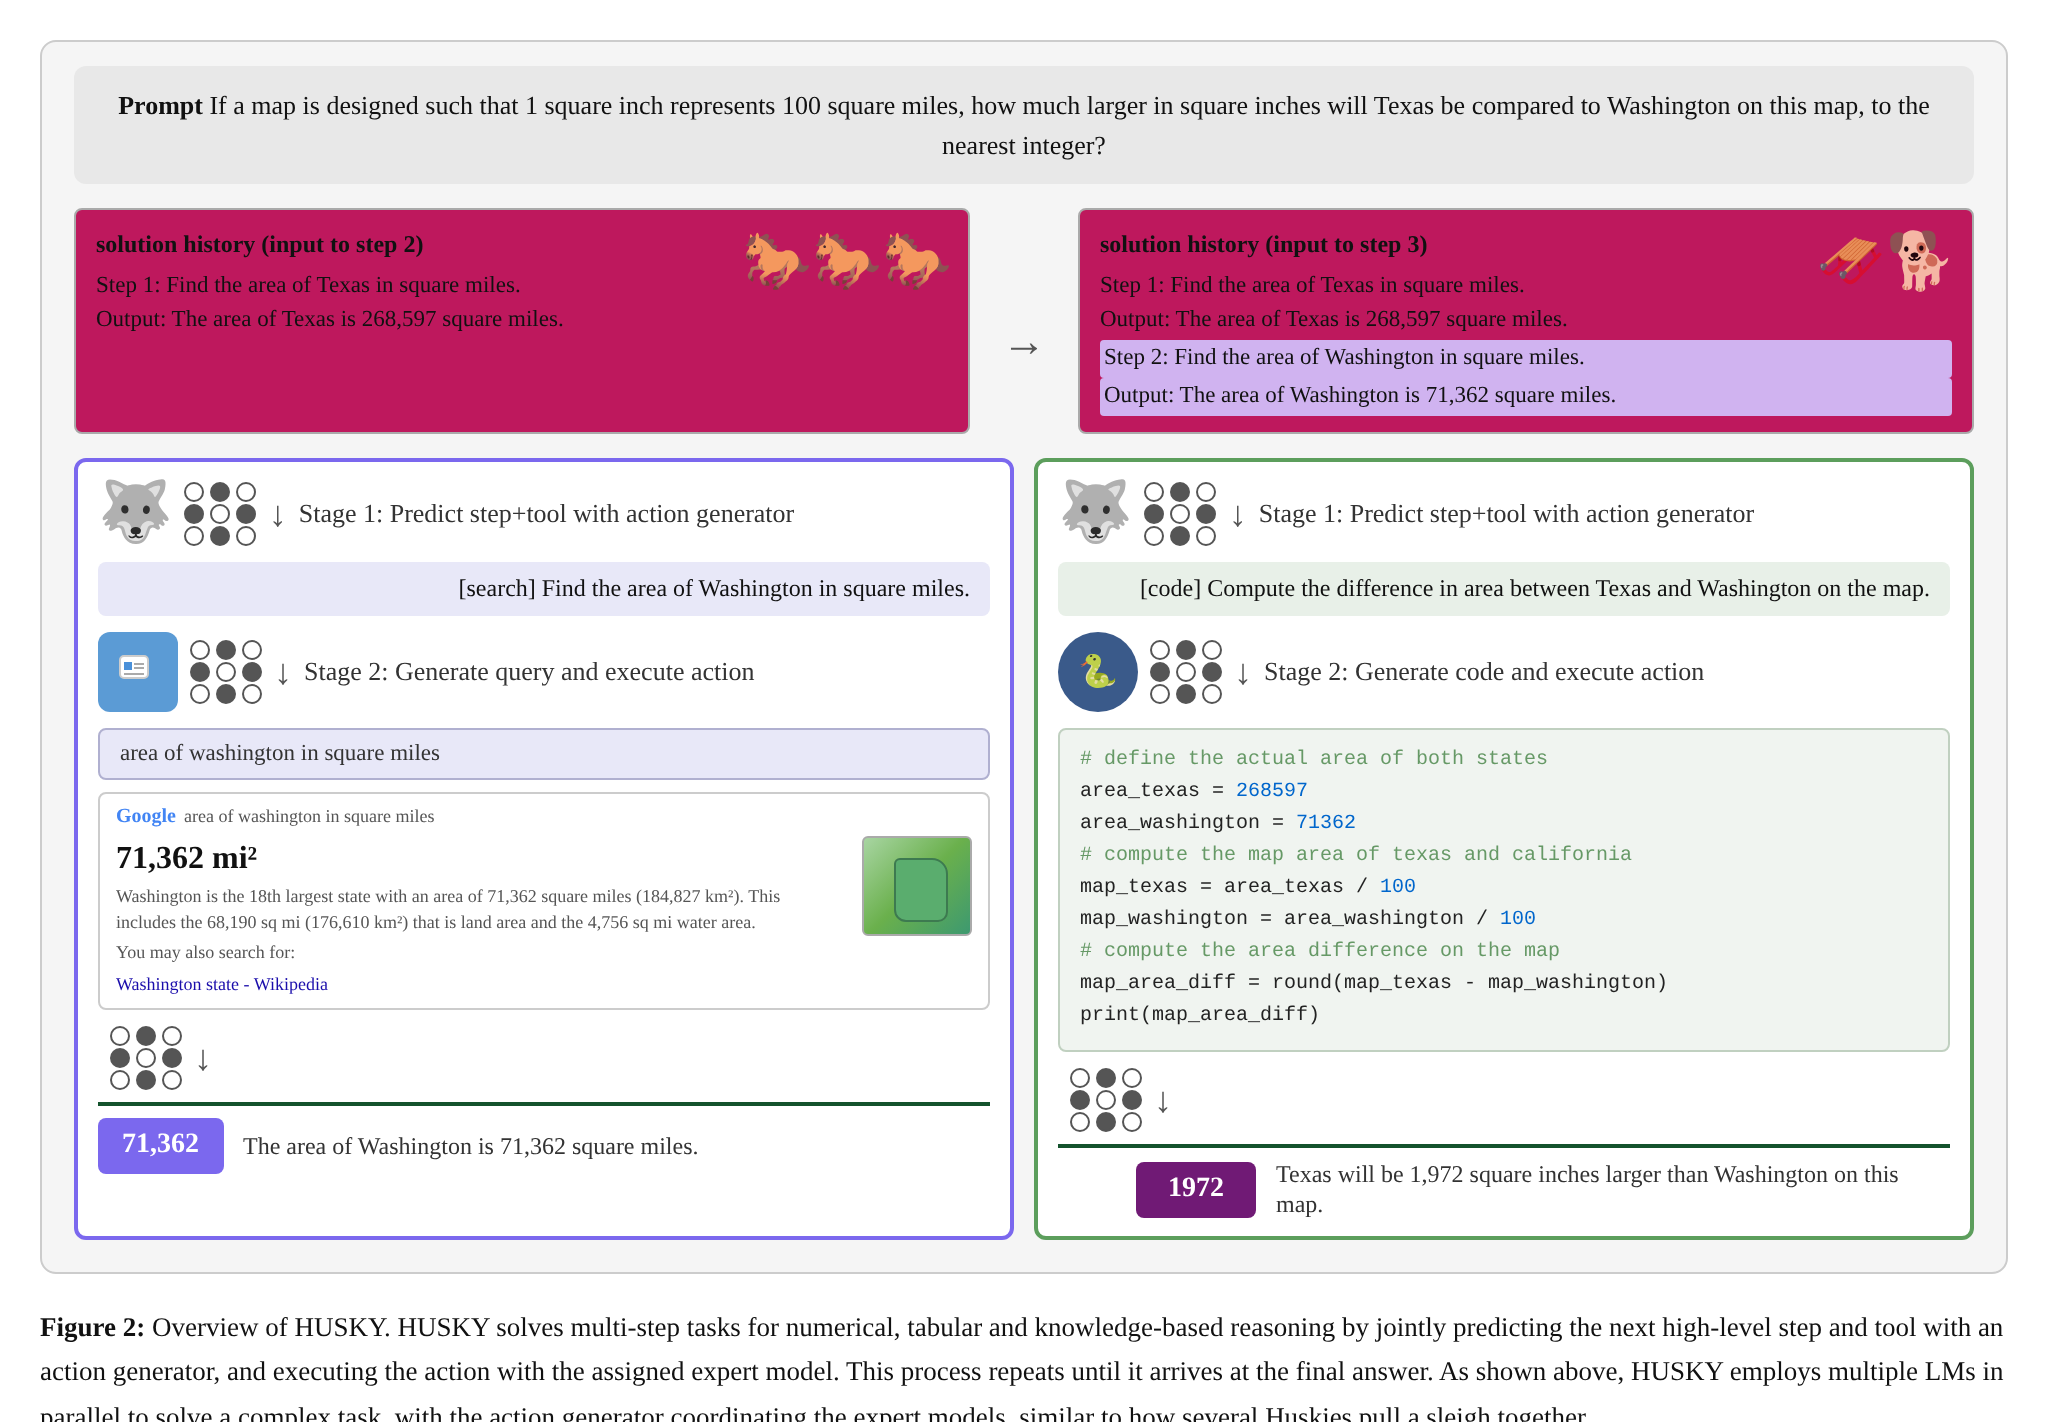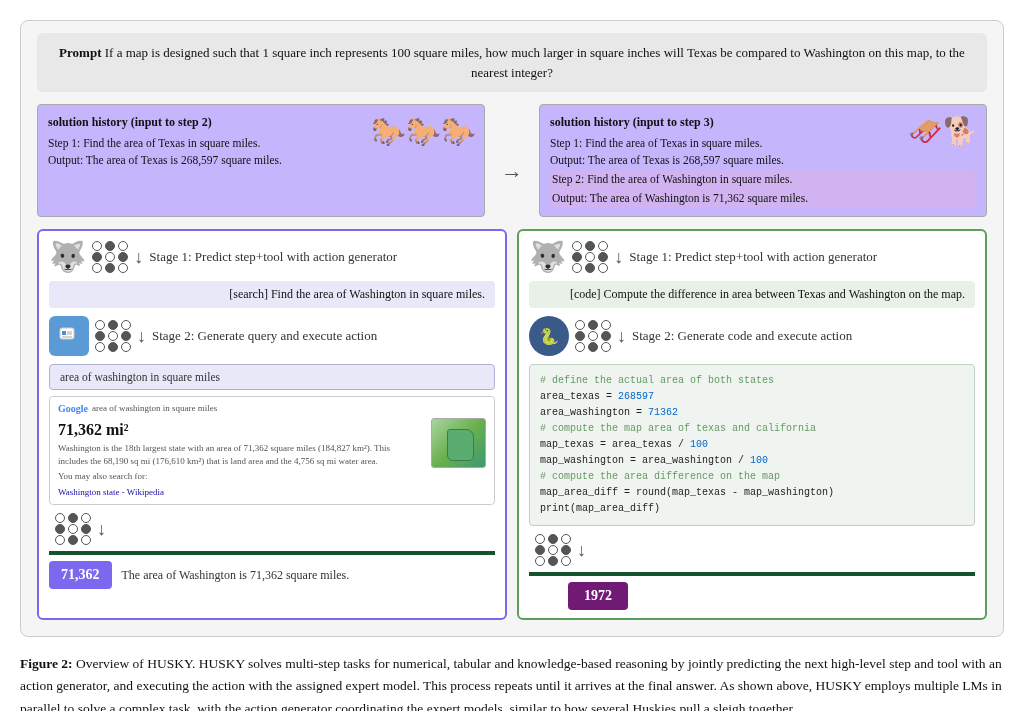--- a/index.html
+++ b/index.html
@@ -28,21 +28,21 @@
       line-height: 1.5;
     }
     .prompt-bar strong { font-weight: bold; }
     .history-row {
       display: flex;
       gap: 12px;
       margin-bottom: 12px;
     }
     .history-box {
       flex: 1;
-      background: #c4b5fd;
+      background: #be185d;
       border: 1.5px solid #aaa;
       border-radius: 4px;
       padding: 8px 10px;
       font-size: 11.5px;
       line-height: 1.5;
       position: relative;
     }
     .history-box.highlighted .step2 {
       background: #d0b3f0;
       border-radius: 2px;
@@ -223,21 +223,21 @@
       color: #222;
       margin-bottom: 8px;
     }
     .code-comment { color: #669966; }
     .code-num { color: #0066cc; }
     .result-row {
       display: flex;
       align-items: center;
       gap: 10px;
       background: #fff;
-      border-top: 4px solid #14532d;
+      border-top: 2px solid #14532d;
       padding-top: 6px;
       margin-top: 4px;
     }
     .result-badge {
       background: #7b68ee;
       color: white;
       font-weight: bold;
       font-size: 14px;
       padding: 6px 12px;
       border-radius: 4px;
@@ -479,20 +479,21 @@
             <div class="node-circle"></div>
             <div class="node-circle filled"></div>
             <div class="node-circle"></div>
           </div>
         </div>
         <div class="arrow-down">↓</div>
       </div>
 
       <div class="result-row">
         <div class="result-badge green">1972</div>
+        <div class="result-text">Texas will be 1,972 square inches larger than Washington on this map.</div>
       </div>
     </div>
 
   </div>
 </div>
 
 <div class="figure-caption">
   <span class="fig-label">Figure 2:</span>
   <span> Overview of HUSKY. HUSKY solves multi-step tasks for numerical, tabular and knowledge-based reasoning by jointly predicting the next high-level step and tool with an action generator, and executing the action with the assigned expert model. This process repeats until it arrives at the final answer. As shown above, HUSKY employs multiple LMs in parallel to solve a complex task, with the action generator coordinating the expert models, similar to how several Huskies pull a sleigh together.</span>
 </div>

